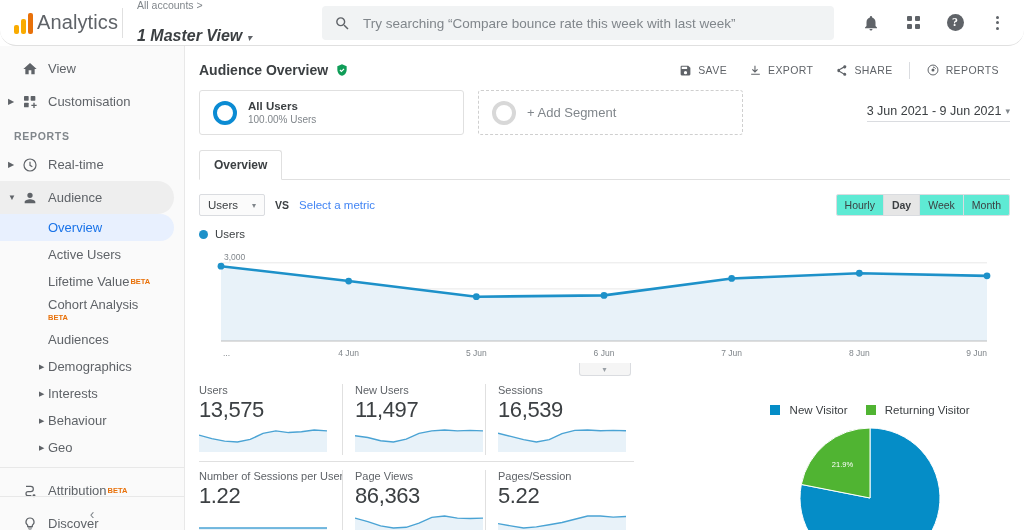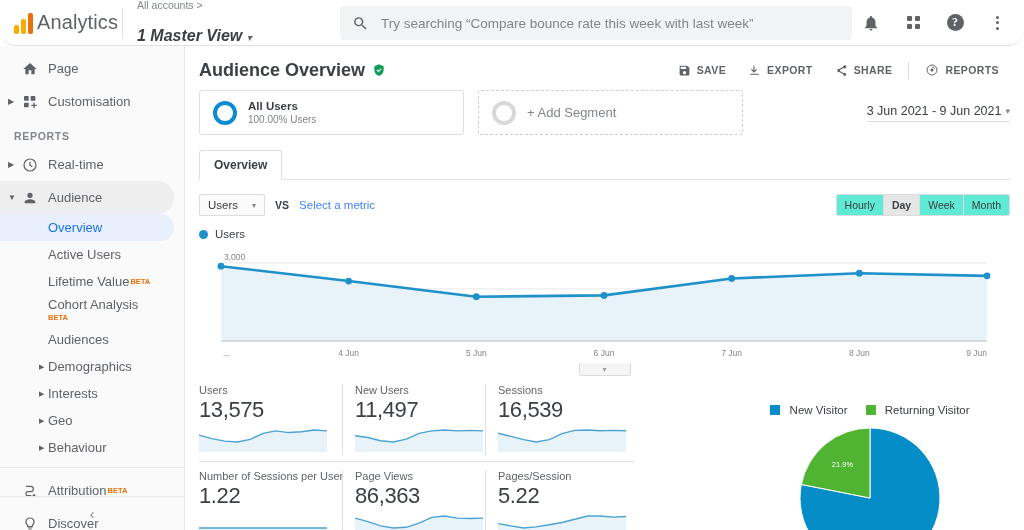--- a/index.html
+++ b/index.html
@@ -25,21 +25,21 @@
   .ga-logo i:nth-child(1) { left: 0;  width: 5px; height: 9px;  background: #F9AB00; }
   .ga-logo i:nth-child(2) { left: 7px; width: 5px; height: 15px; background: #F9AB00; }
   .ga-logo i:nth-child(3) { left: 14px; width: 5px; height: 21px; background: #E8710A; }
   .brand-name { font-size: 20px; color: #5f6368; letter-spacing: .1px; }
   .acct-sep { width: 1px; height: 30px; background: #e0e0e0; margin: 0 14px 0 4px; }
   .acct { line-height: 1.1; }
   .acct-top { font-size: 10.5px; color: #80868b; }
   .acct-main { font-size: 16px; color: #3c4043; font-weight: bold; margin-top: 15px; font-style: italic; }
   .acct-main .caret { font-size: 10px; color: #5f6368; font-weight: normal; }
 
-  .searchwrap { position: absolute; left: 320px; top: 6px; width: 532px; padding-left: 20px; }
+  .searchwrap { position: absolute; left: 302px; top: 6px; width: 532px; padding-left: 20px; }
   .searchbox {
     height: 34px; background: #f1f3f4; border-radius: 4px;
     display: flex; align-items: center; padding: 0 12px;
   }
   .searchbox input {
     border: none; background: transparent; outline: none; flex: 1;
     font-family: inherit; font-size: 13.5px; color: #3c4043; margin-left: 12px;
   }
   .searchbox input::placeholder { color: #80868b; }
 
@@ -91,26 +91,26 @@
   .collapse-btn {
     position: absolute; bottom: 0; left: 0; right: 0; height: 34px;
     border-top: 1px solid #e8e8e8; display: flex; align-items: center; justify-content: center;
     color: #80868b; font-size: 14px;
   }
   .sb-icon { fill: #5f6368; }
 
   
   .main { flex: 1; background: #fff; padding: 0 14px 0 14px; overflow: hidden; position: relative; }
   .page-head { display: flex; align-items: center; height: 42px; padding-top: 6px; }
-  .page-title { font-size: 18px; color: #3c4043; font-weight: bold; }
+  .page-title { font-size: 14px; color: #3c4043; font-weight: bold; }
   .shield { margin-left: 7px; display: inline-flex; }
   .head-actions { margin-left: auto; display: flex; align-items: center; gap: 0; }
   .act {
     display: flex; align-items: center; gap: 6px; color: #5f6368;
-    font-size: 10.5px; letter-spacing: .4px; padding: 0 11px; font-weight: bold;
+    font-size: 10.5px; letter-spacing: .4px; padding: 0 11px; font-weight: normal;
   }
   .act-div { width: 1px; height: 17px; background: #dadce0; margin: 0 5px; }
 
   
   .seg-row { display: flex; align-items: center; margin-top: 2px; }
   .seg-card {
     width: 265px; height: 45px; border: 1px solid #e0e0e0; border-radius: 3px;
     display: flex; align-items: center; padding-left: 13px; background: #fff;
   }
   .seg-card.dashed { border: 1px dashed #cfcfcf; margin-left: 14px; }
@@ -239,21 +239,21 @@
 
   <div class="sidebar">
 
     <div class="nav-item">
       <span class="arrow"></span>
       <span class="nicon">
         <svg width="16" height="16" viewBox="0 0 24 24">
             <path class="sb-icon" d="M10 20v-6h4v6h5v-8h3L12 3 2 12h3v8z"></path>
           </svg>
       </span>
-      <span>Page</span>
+      <span>View</span>
     </div>
 
     <div class="nav-item">
       <span class="arrow">▶</span>
       <span class="nicon">
         <svg width="16" height="16" viewBox="0 0 24 24">
           <rect class="sb-icon" x="3" y="3" width="7" height="7" rx="1"></rect>
           <rect class="sb-icon" x="13" y="3" width="7" height="7" rx="1"></rect>
           <rect class="sb-icon" x="3" y="13" width="7" height="7" rx="1"></rect>
           <path class="sb-icon" d="M17 13h2v3h3v2h-3v3h-2v-3h-3v-2h3z"></path>
@@ -305,25 +305,25 @@
     <div class="sub-item">
       <span class="sarrow">▶</span>
       <span>Demographics</span>
     </div>
     <div class="sub-item">
       <span class="sarrow">▶</span>
       <span>Interests</span>
     </div>
     <div class="sub-item">
       <span class="sarrow">▶</span>
+      <span>Behaviour</span>
+    </div>
+    <div class="sub-item">
+      <span class="sarrow">▶</span>
       <span>Geo</span>
-    </div>
-    <div class="sub-item">
-      <span class="sarrow">▶</span>
-      <span>Behaviour</span>
     </div>
 
     <div class="nav-div"></div>
 
     <div class="nav-item">
       <span class="arrow"></span>
       <span class="nicon">
         <svg width="16" height="16" viewBox="0 0 24 24">
           <path d="M6 5h7a4 4 0 010 8H9a3 3 0 000 6h5" fill="none" stroke="#5f6368" stroke-width="1.8"></path>
           <circle cx="18" cy="19" r="2.2" class="sb-icon"></circle>

